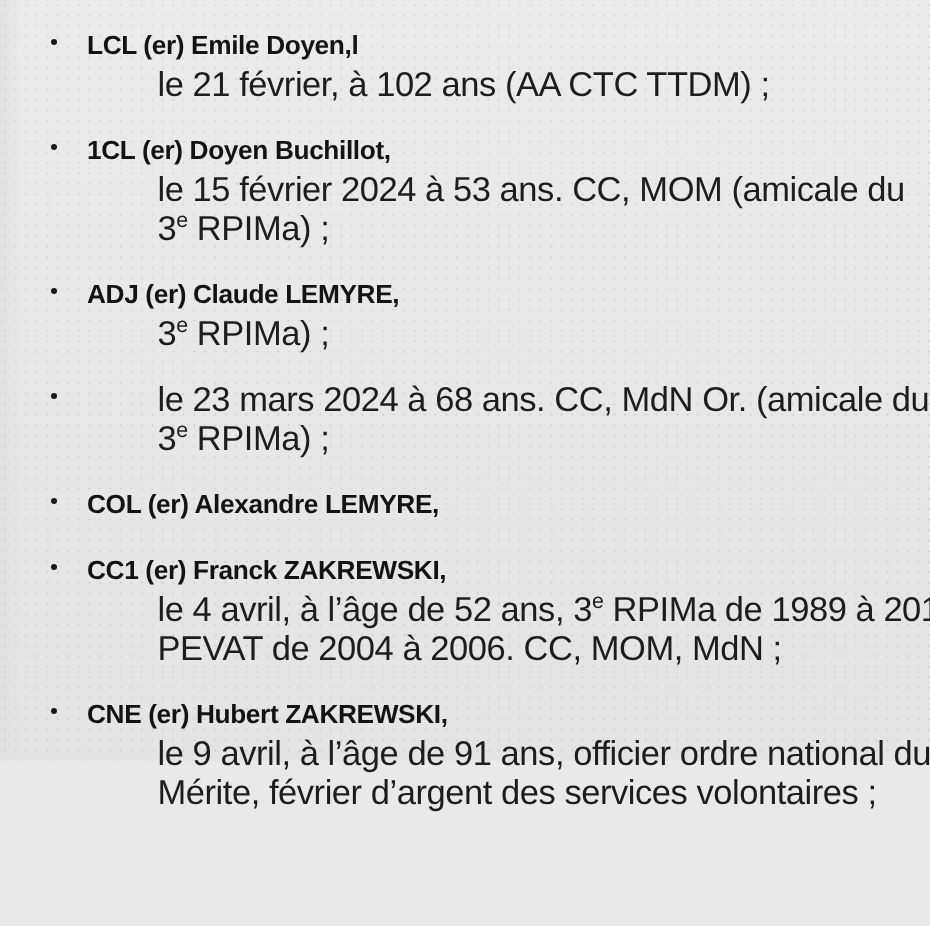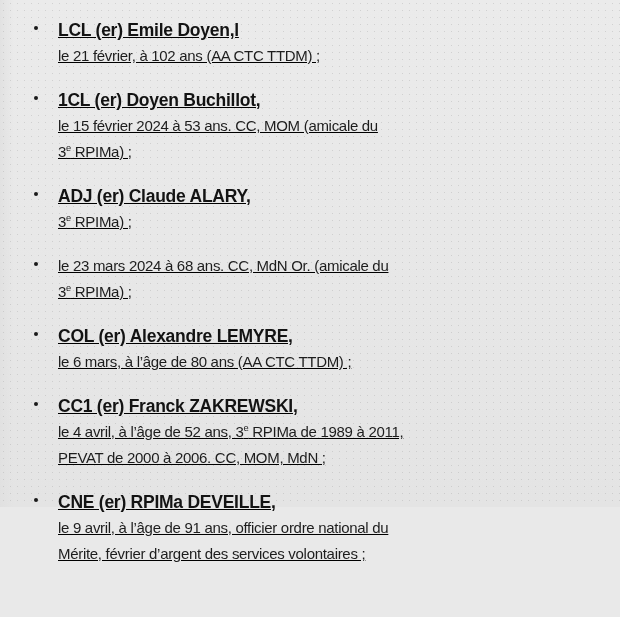--- a/index.html
+++ b/index.html
@@ -22,21 +22,20 @@
     width: 620px;
     height: 507px;
     padding: 17px 24px 10px 30px;
     background-color: #e9e9e9;
     background-image:
       radial-gradient(rgba(150,150,150,0.30) 0.6px, transparent 0.7px),
       linear-gradient(to right, rgba(224,224,224,0.85) 0px, rgba(233,233,233,0) 14px),
       linear-gradient(to bottom, #ebebeb 0%, #e8e8e8 45%, #e4e4e4 100%);
     background-size: 7px 7px, 100% 100%, 100% 100%;
     background-position: 0 0, 0 0, 0 0;
-    text-decoration: underline;
   }
 
   .notice-list {
     list-style: none;
     margin: 0;
     padding: 0;
   }
 
   .notice-entry {
     position: relative;
@@ -64,25 +63,26 @@
     font-size: 17.5px;
     line-height: 26px;
     letter-spacing: -0.25px;
     color: #131313;
     white-space: nowrap;
   }
 
   .entry-detail {
     display: block;
     font-weight: normal;
-    font-size: 15px;
+    font-size: 23px;
     line-height: 26px;
     letter-spacing: -0.3px;
     color: #1d1d1d;
     white-space: nowrap;
+    margin-left: 47px;
   }
 
   .entry-detail sup {
     font-size: 0.62em;
     vertical-align: super;
     line-height: 0;
   }
 </style>
 </head>
 <body>
@@ -95,39 +95,38 @@
         <span class="entry-detail"><span>le 21 février, à 102 ans (AA CTC TTDM) ;</span></span>
       </li>
       <li class="notice-entry">
         <span class="bullet"></span>
         <span class="entry-name">1CL (er) Doyen Buchillot,</span>
         <span class="entry-detail"><span>le 15 février 2024 à 53 ans. CC, MOM (amicale du</span></span>
         <span class="entry-detail"><span>3</span><sup>e</sup><span> RPIMa) ;</span></span>
       </li>
       <li class="notice-entry">
         <span class="bullet"></span>
-        <span class="entry-name">ADJ (er) Claude ALARY,</span>
+        <span class="entry-name">ADJ (er) Claude LEMYRE,</span>
         <span class="entry-detail"><span>3</span><sup>e</sup><span> RPIMa) ;</span></span>
       </li>
       <li class="notice-entry">
         <span class="bullet"></span>
         <span class="entry-detail"><span>le 23 mars 2024 à 68 ans. CC, MdN Or. (amicale du</span></span>
         <span class="entry-detail"><span>3</span><sup>e</sup><span> RPIMa) ;</span></span>
       </li>
       <li class="notice-entry">
         <span class="bullet"></span>
         <span class="entry-name">COL (er) Alexandre LEMYRE,</span>
-        <span class="entry-detail"><span>le 6 mars, à l’âge de 80 ans (AA CTC TTDM) ;</span></span>
       </li>
       <li class="notice-entry">
         <span class="bullet"></span>
         <span class="entry-name">CC1 (er) Franck ZAKREWSKI,</span>
         <span class="entry-detail"><span>le 4 avril, à l’âge de 52 ans, 3</span><sup>e</sup><span> RPIMa de 1989 à 2011,</span></span>
-        <span class="entry-detail"><span>PEVAT de 2000 à 2006. CC, MOM, MdN ;</span></span>
+        <span class="entry-detail"><span>PEVAT de 2004 à 2006. CC, MOM, MdN ;</span></span>
       </li>
       <li class="notice-entry">
         <span class="bullet"></span>
-        <span class="entry-name">CNE (er) RPIMa DEVEILLE,</span>
+        <span class="entry-name">CNE (er) Hubert ZAKREWSKI,</span>
         <span class="entry-detail"><span>le 9 avril, à l’âge de 91 ans, officier ordre national du</span></span>
         <span class="entry-detail"><span>Mérite, février d’argent des services volontaires ;</span></span>
       </li>
     </ul>
 </div>
 
 </body></html>

